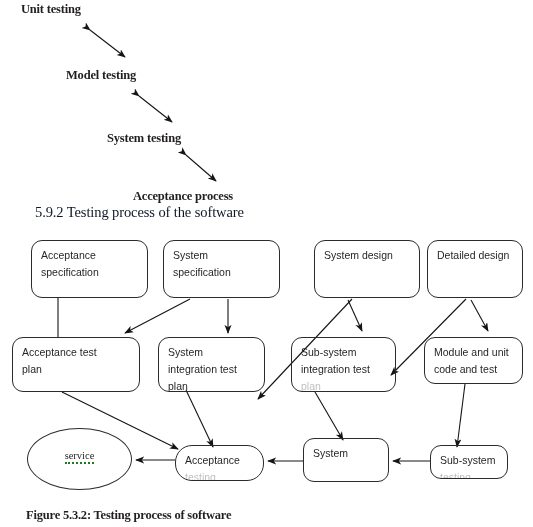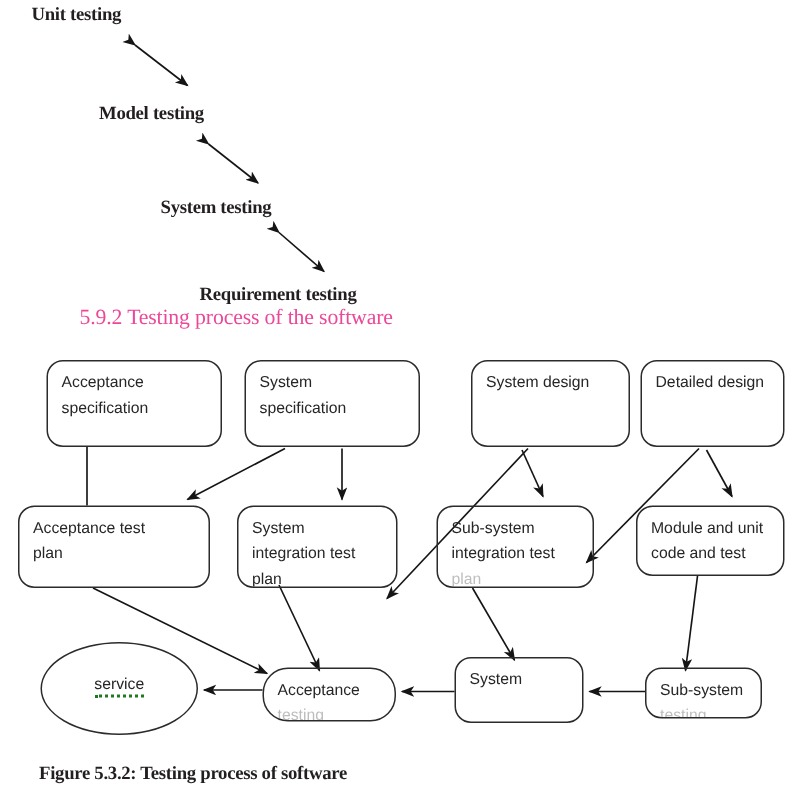--- a/index.html
+++ b/index.html
@@ -38,25 +38,25 @@
 
   #vmodel-arrows {
     position: absolute;
     left: 0; top: 0;
     width: 533px; height: 210px;
   }
 
   
   #section-heading {
     position: absolute;
-    left: 53px;
+    left: 35px;
     top: 204px;
     font-family: "Liberation Serif", serif;
     font-size: 14.5px;
-    color: #ec4899;
+    color: #0f172a;
     white-space: nowrap;
     letter-spacing: -0.1px;
   }
 
   
   #flow-diagram {
     position: absolute;
     left: 0; top: 225px;
     width: 533px; height: 275px;
   }
@@ -93,21 +93,21 @@
     box-sizing: border-box;
     border: 1px solid #2b2b2b;
     border-radius: 50%;
     background: transparent;
     z-index: 2;
     display: flex;
     align-items: center;
     justify-content: center;
   }
   .ellipse-text {
-    font-family: Liberation Sans, sans-serif;
+    font-family: Liberation Serif, serif;
     font-size: 10.5px;
     color: #262626;
     position: relative;
     top: -2px;
     border-bottom: 2px dotted #1f7a1f;
     padding-bottom: 1px;
   }
 
   
   #node-requirement-specification { left: 31px;  top: 15px;  width: 117px; height: 58px; }
@@ -152,21 +152,21 @@
     <g stroke="#151515" stroke-width="1.1" fill="none" marker-start="url(#vmHeadA)" marker-end="url(#vmHeadA)">
       <line x1="90" y1="30" x2="125" y2="57"></line>
       <line x1="139" y1="96" x2="172" y2="122"></line>
       <line x1="186" y1="155" x2="216" y2="181"></line>
     </g>
   </svg>
 
   <div class="vmodel-label" id="vm-label-0">Unit testing</div>
   <div class="vmodel-label" id="vm-label-1">Model testing</div>
   <div class="vmodel-label" id="vm-label-2">System testing</div>
-  <div class="vmodel-label" id="vm-label-3">Requirement testing</div>
+  <div class="vmodel-label" id="vm-label-3">Acceptance process</div>
 </div>
 
 <div id="section-heading">5.9.2 Testing process of the software</div>
 
 <div id="flow-diagram">
 
   <svg id="flow-connectors" viewBox="0 0 533 275" width="533" height="275" xmlns="http://www.w3.org/2000/svg">
     <defs>
       <marker id="fHead" markerWidth="9" markerHeight="9" refX="7.4" refY="3.2" orient="auto" markerUnits="strokeWidth">
         <path d="M0,0 L8.2,3.2 L0,6.4 L2.1,3.2 z" fill="#151515"></path>

